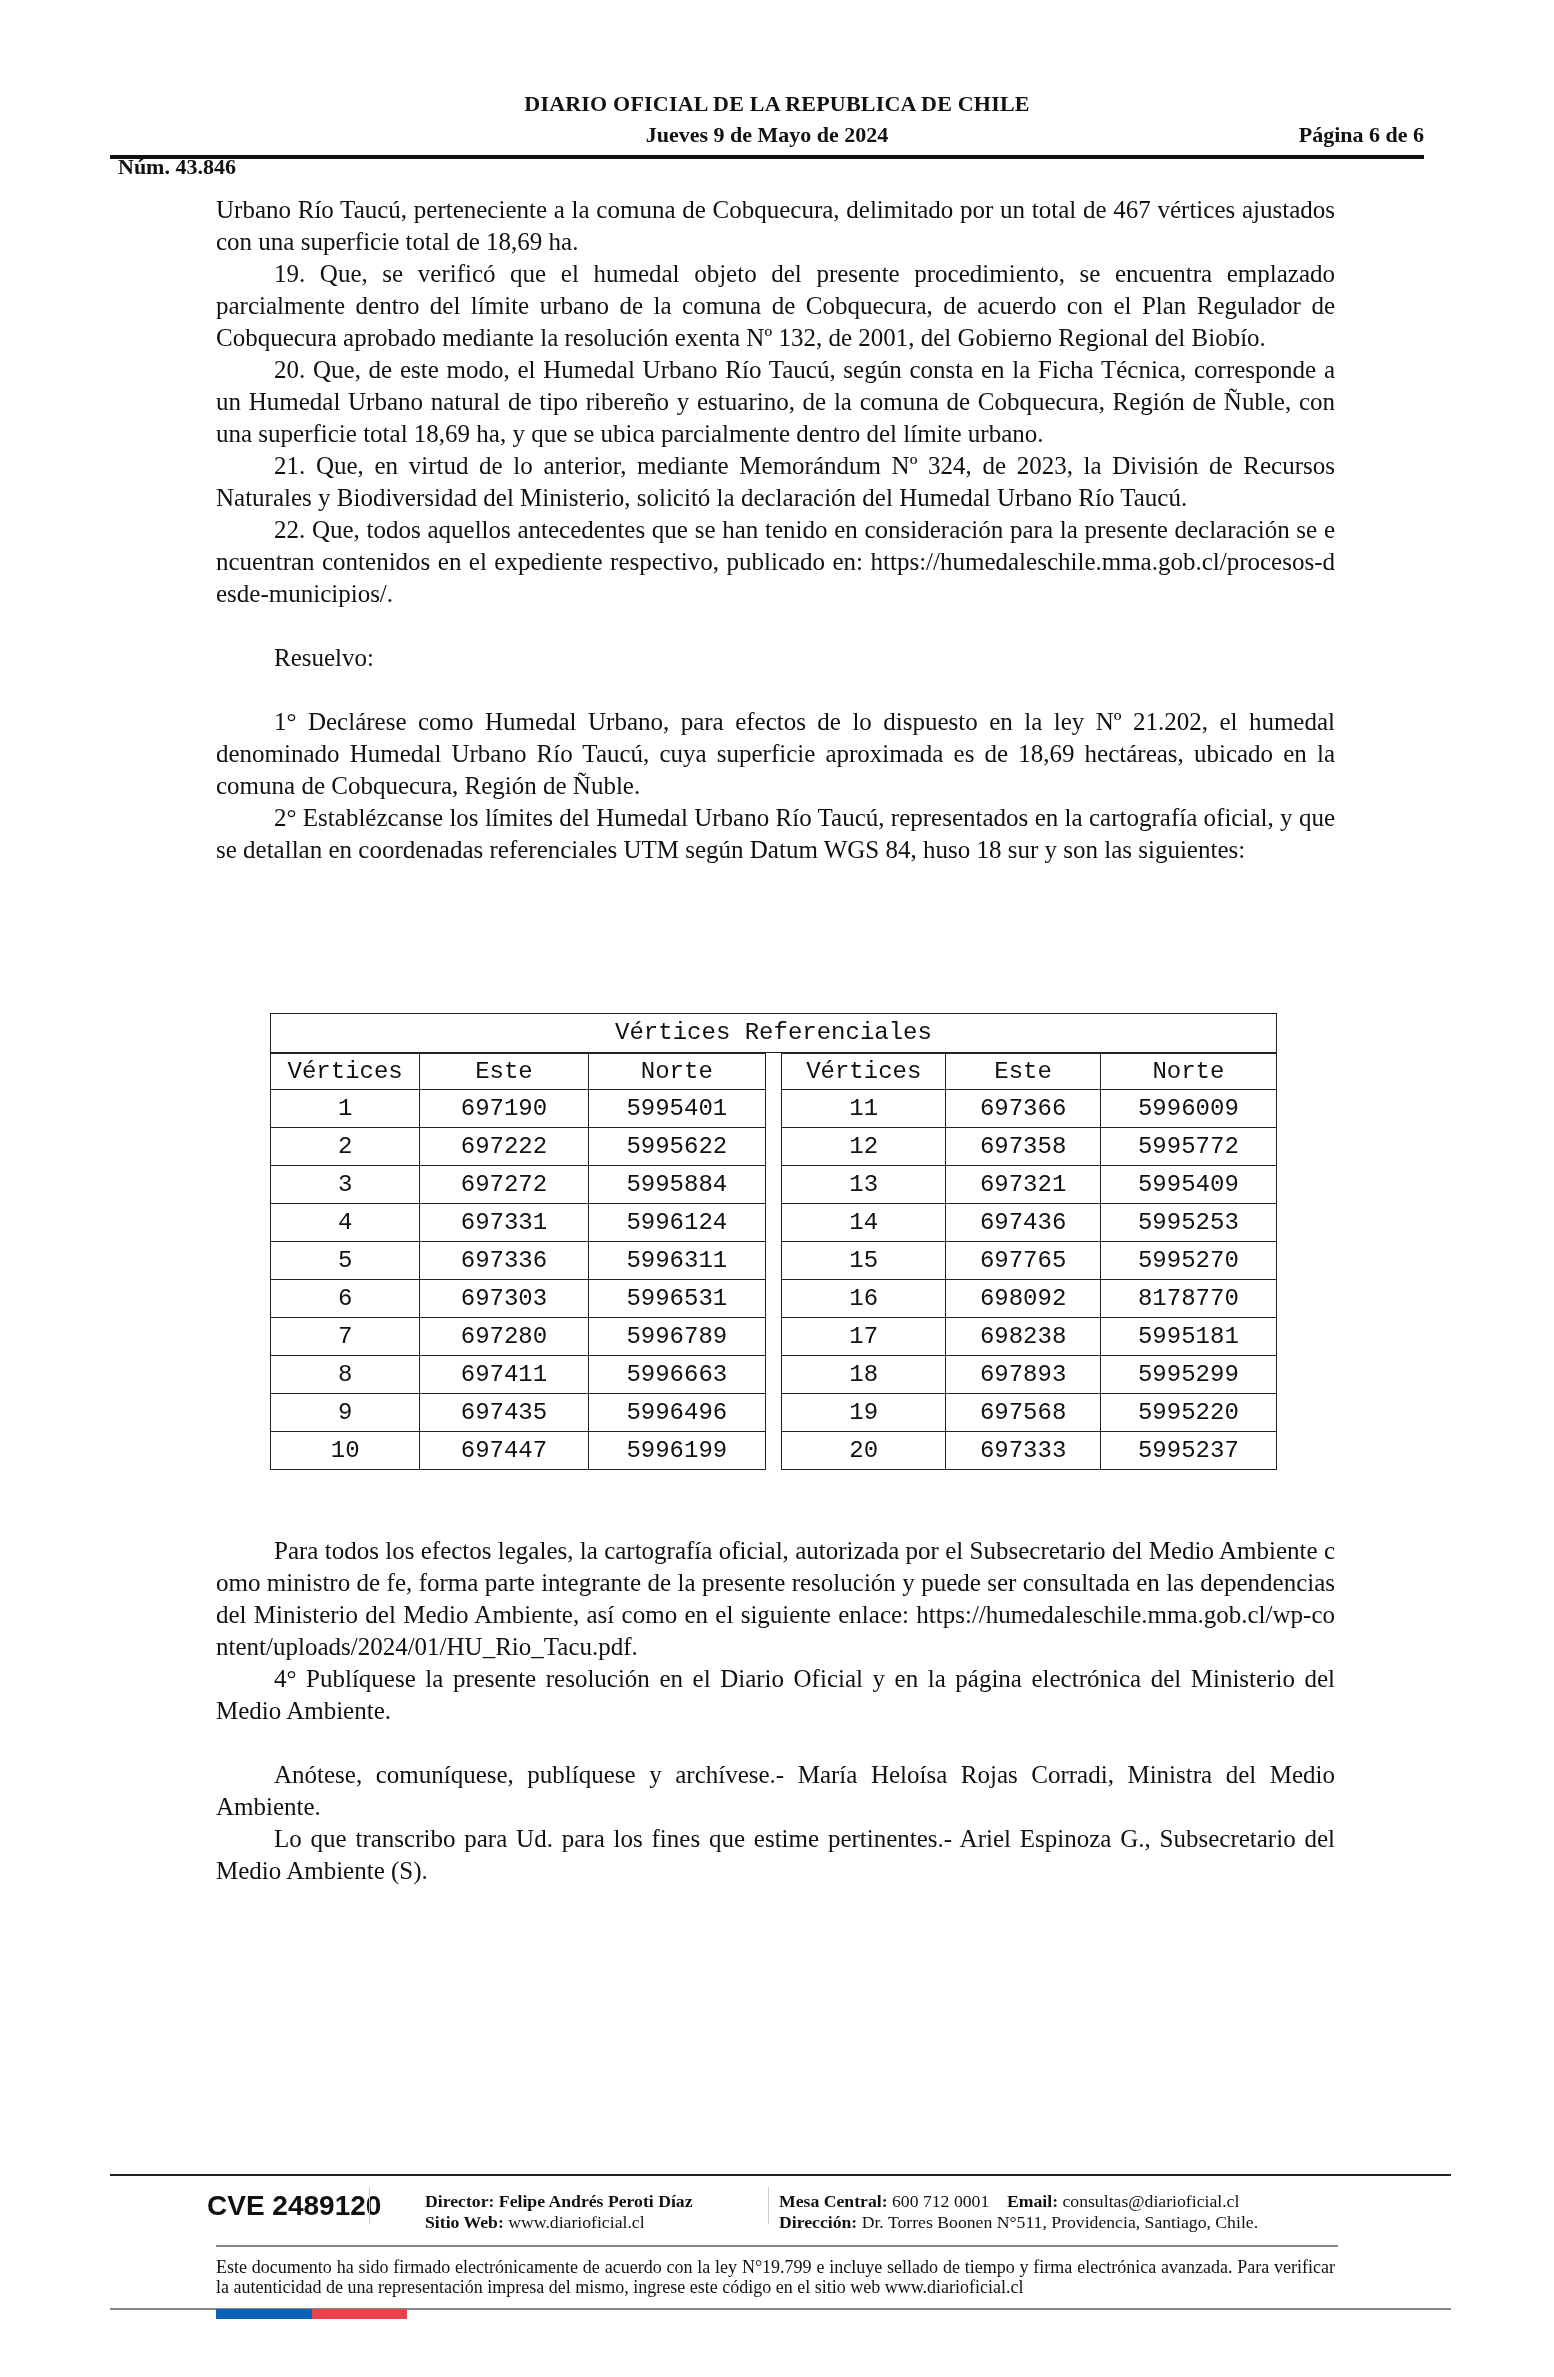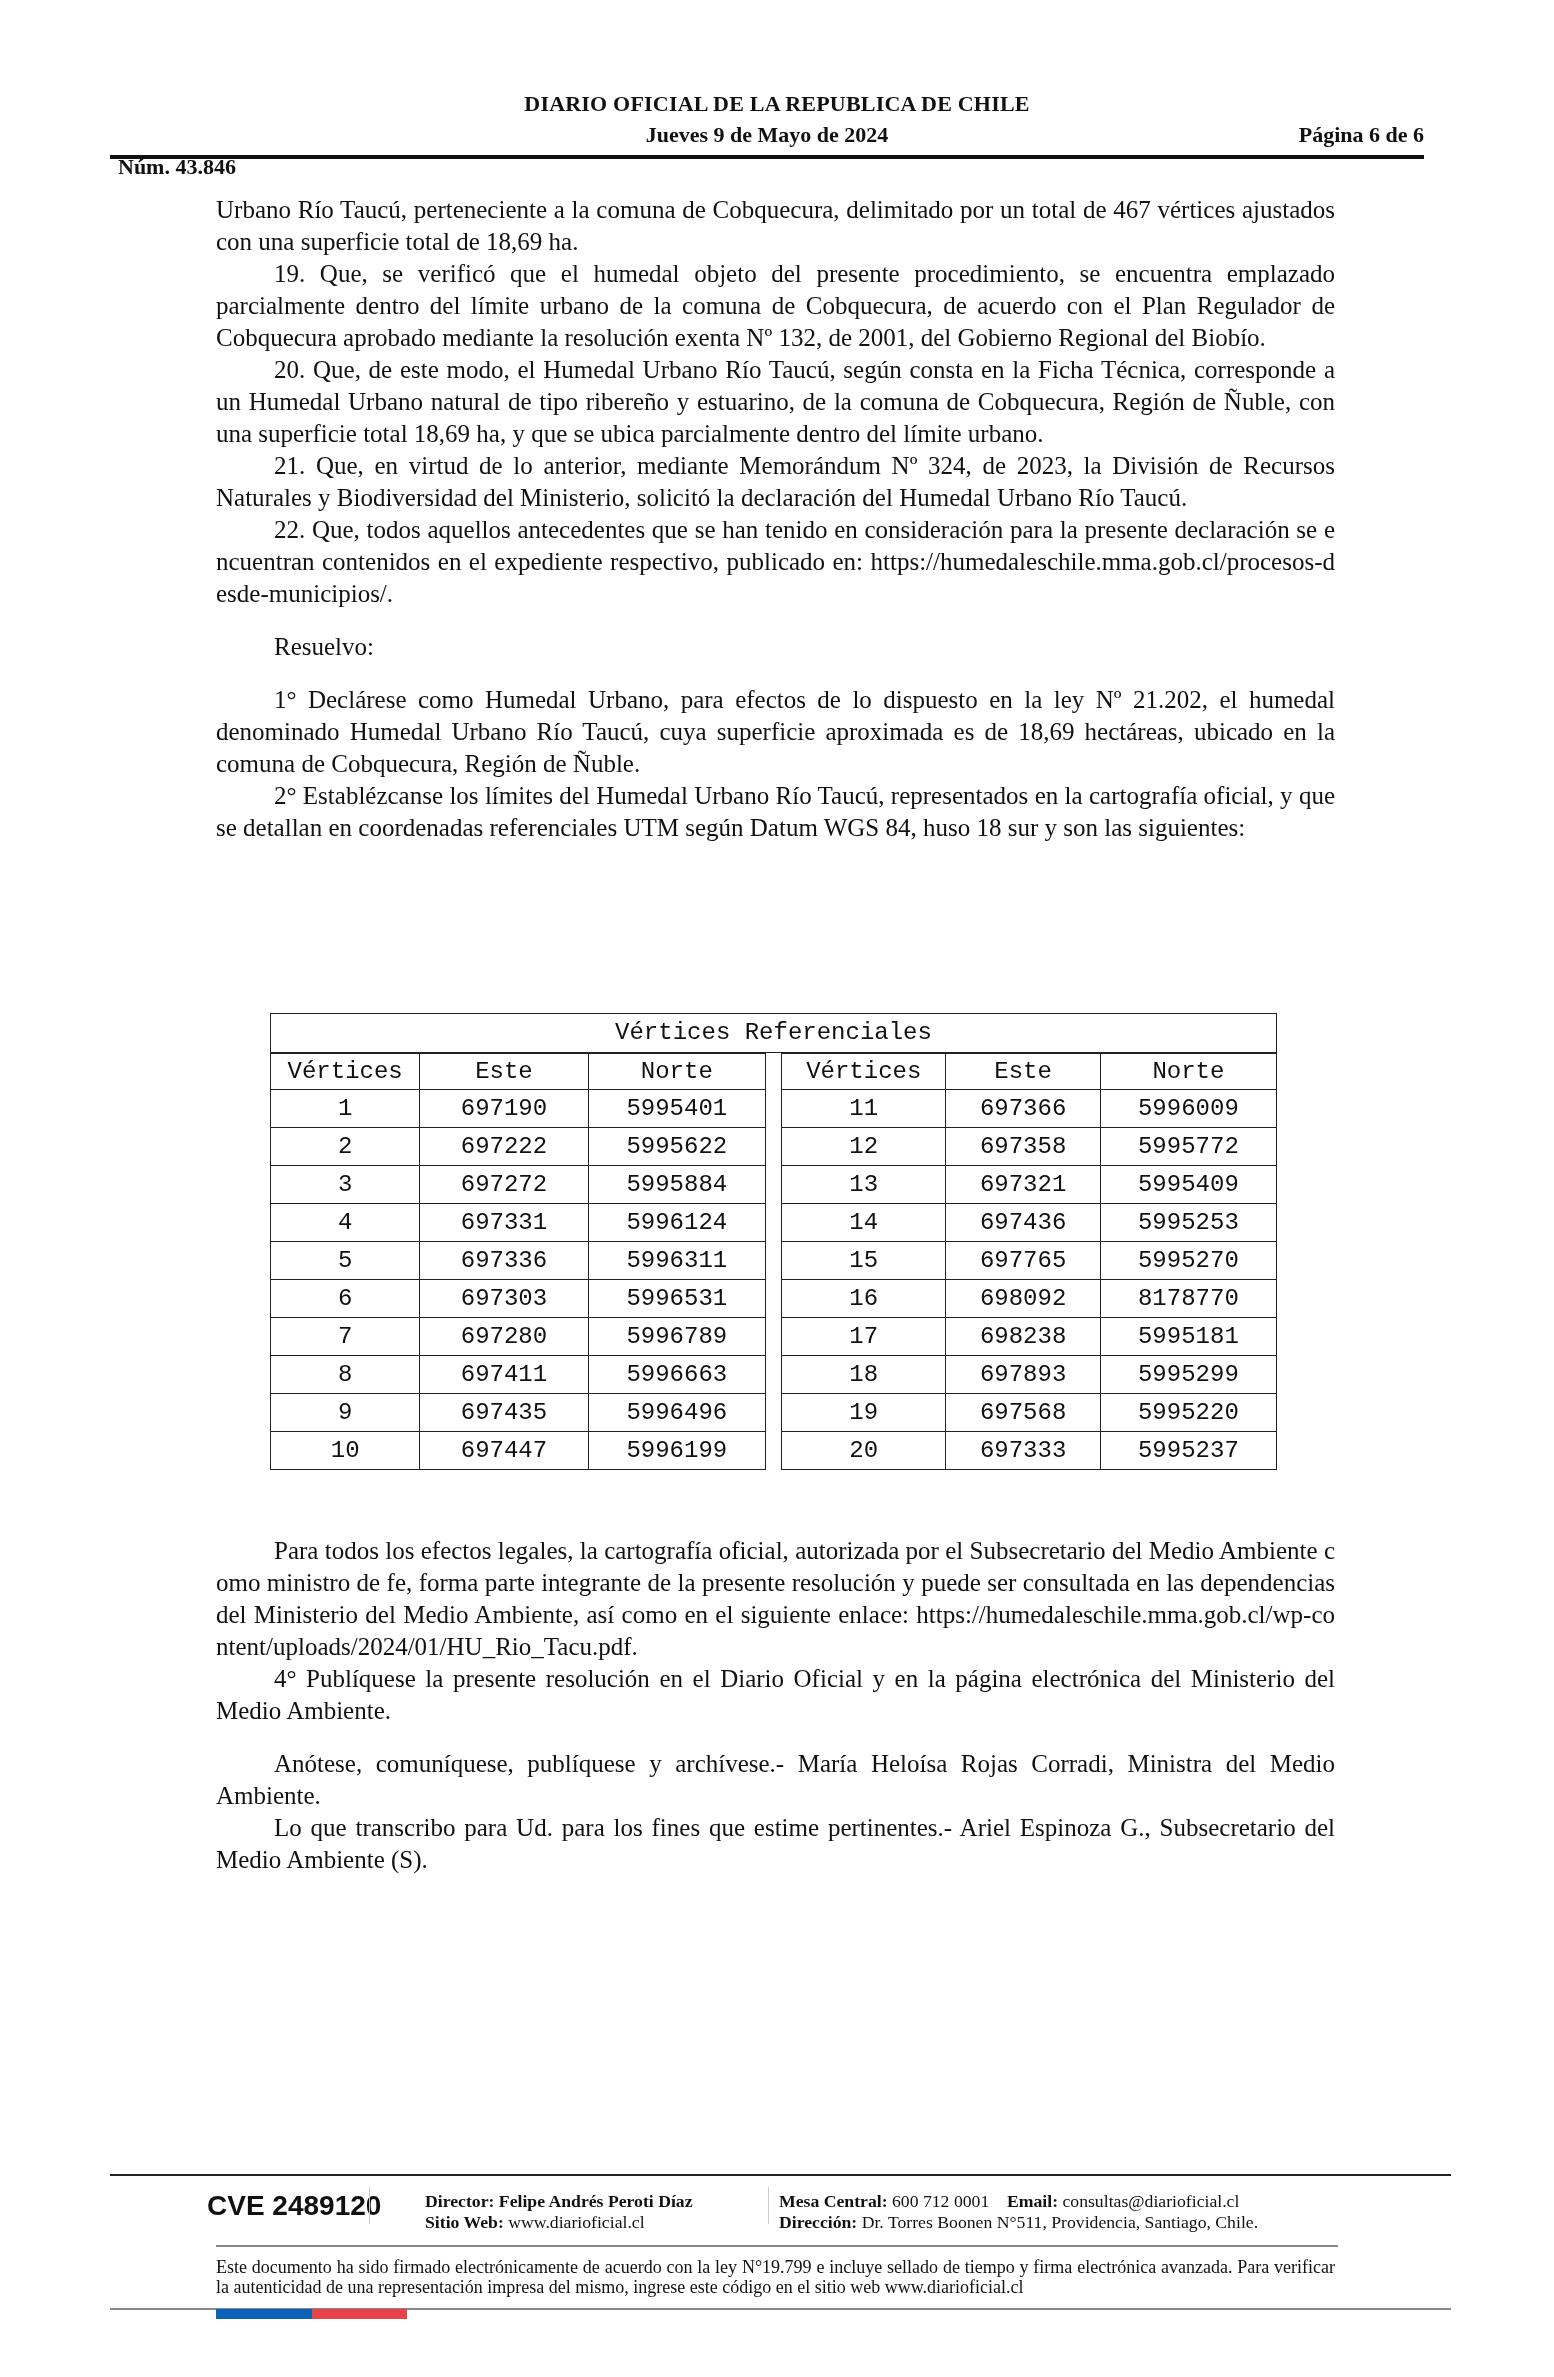--- a/index.html
+++ b/index.html
@@ -19,21 +19,21 @@
   .hdr-row .c { position: absolute; left: 0; width: 100%; text-align: center; top: 0; }
   .hdr-row .r { position: absolute; right: 0; top: 0; }
   .hdr-rule { position: absolute; top: 155px; left: 110px; width: 1314px; height: 3.7px; background: #111; }
 
   .body-text {
     position: absolute; left: 216px; width: 1119px;
     font-size: 25px; line-height: 32px; text-align: justify;
   }
   .body-text p { margin: 0; text-indent: 58px; }
   .body-text p.noind { text-indent: 0; }
-  .body-text p.gap { margin-top: 21px; }
+  .body-text p.gap { margin-top: 32px; }
   .url { word-break: break-all; }
 
   
   .vt {
     position: absolute; left: 270px; top: 1013px; width: 1007px;
     font-family: "Liberation Mono", "DejaVu Sans Mono", monospace; font-size: 24px;
   }
   .vt-title {
     height: 38px; border: 1.8px solid #222; border-bottom: 1.8px solid #222;
     text-align: center; line-height: 38px; box-sizing: content-box;

